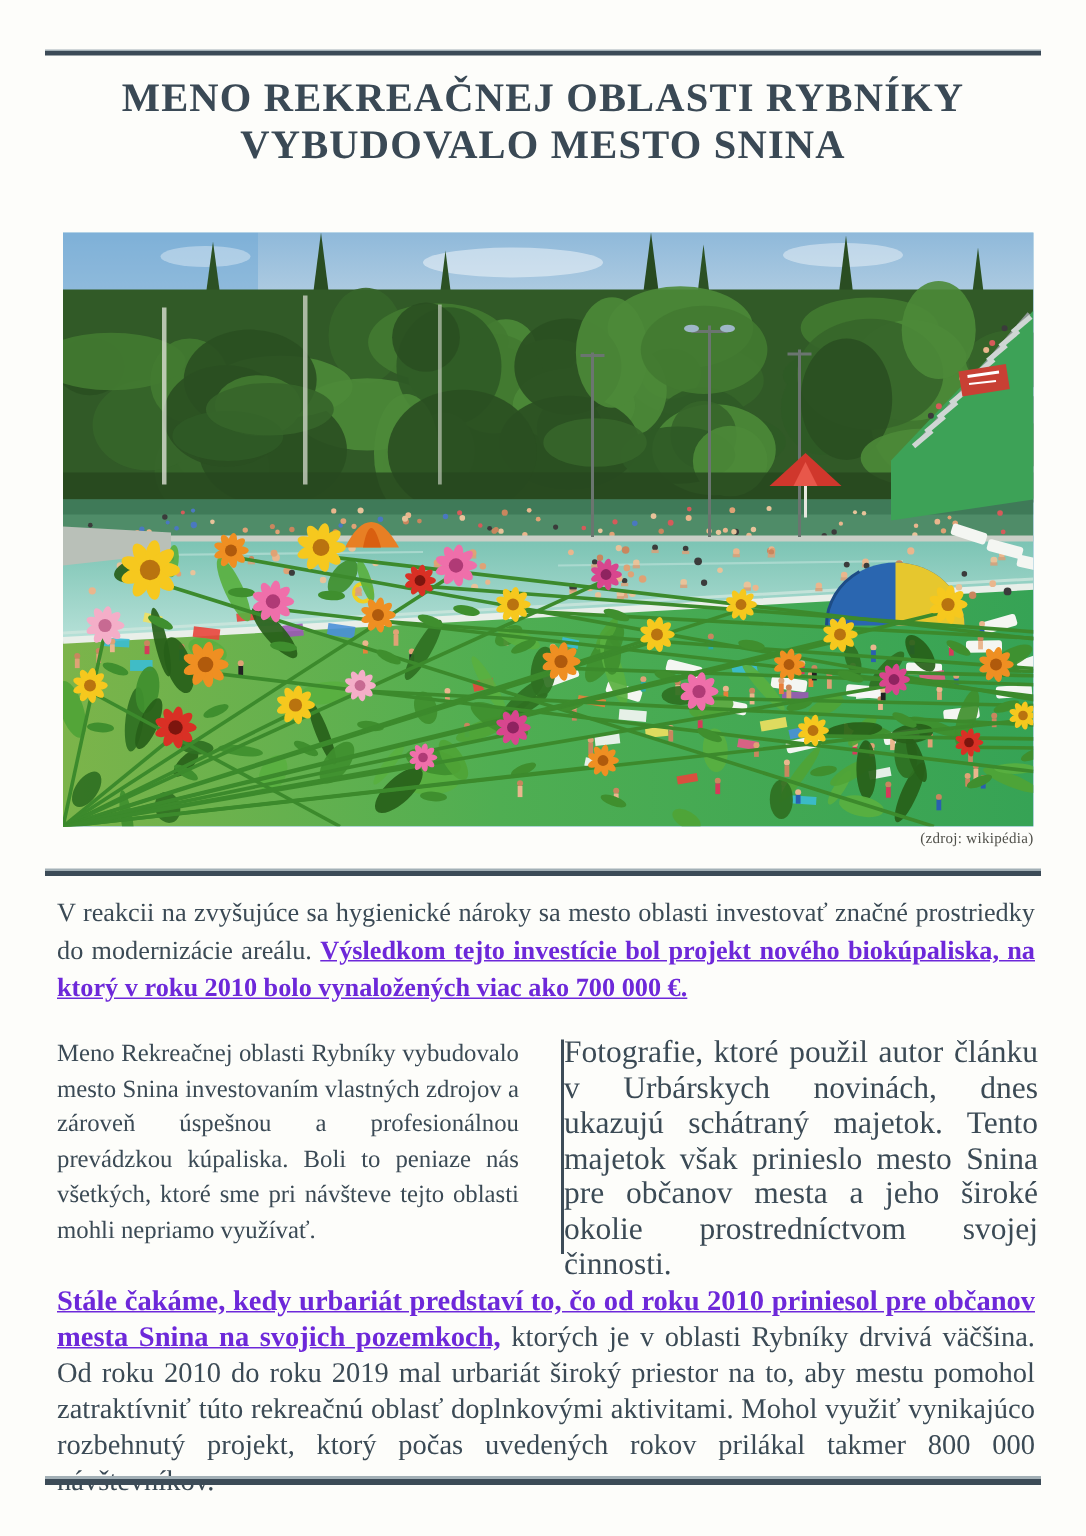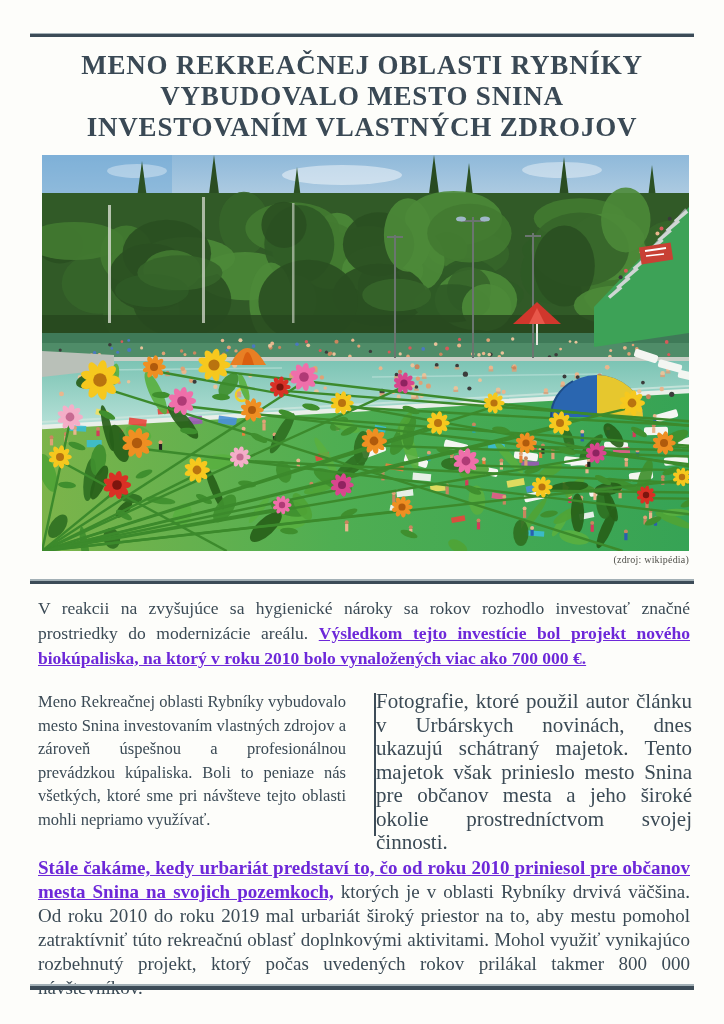--- a/index.html
+++ b/index.html
@@ -69,21 +69,20 @@
 </head>
 <body>
 
 <div class="page">
 
   <div class="rule thin top-rule"></div>
 
   <h1 class="title" style="margin:0;">
     <div>MENO REKREAČNEJ OBLASTI RYBNÍKY</div>
     <div>VYBUDOVALO MESTO SNINA</div>
-    <div>INVESTOVANÍM VLASTNÝCH ZDROJOV</div>
   </h1>
 
   <figure class="photo-frame" style="margin:0;">
     <svg width="647" height="396" viewBox="0 0 647 396">
       <defs>
         <linearGradient id="skyG" x1="0" y1="0" x2="0" y2="1">
           <stop offset="0" stop-color="#8fb9da"></stop>
             <stop offset="1" stop-color="#cfdfe9"></stop>
         </linearGradient>
         <linearGradient id="poolG" x1="0" y1="0" x2="0" y2="1">
@@ -1033,21 +1032,21 @@
           </g>
       </g>
     </svg>
   </figure>
 
   <figcaption class="caption">(zdroj: wikipédia)</figcaption>
 
   <div class="rule rule-2"></div>
 
   <p class="intro" style="margin:0;">
-    <span>V reakcii na zvyšujúce sa hygienické nároky sa rokov rozhodlo investovať značné prostriedky do modernizácie areálu. </span><b>Výsledkom tejto investície bol projekt nového biokúpaliska, na ktorý v roku 2010 bolo vynaložených viac ako 700 000 €.</b>
+    <span>V reakcii na zvyšujúce sa hygienické nároky sa mesto oblasti investovať značné prostriedky do modernizácie areálu. </span><b>Výsledkom tejto investície bol projekt nového biokúpaliska, na ktorý v roku 2010 bolo vynaložených viac ako 700 000 €.</b>
   </p>
 
   <div class="cols">
     <p class="col-left" lang="sk" style="margin:0;">Meno Rekreačnej oblasti Rybníky vybudo­valo mesto Snina investovaním vlastných zdrojov a zároveň úspešnou a profesionál­nou prevádzkou kúpaliska. Boli to peniaze nás všetkých, ktoré sme pri návšteve tejto oblasti mohli nepriamo využívať.</p>
     <div class="col-divider"></div>
     <p class="col-right" lang="sk" style="margin:0;">Fotografie, ktoré použil autor článku v Urbárskych novinách, dnes ukazujú schátraný majetok. Tento majetok však prinieslo mesto Snina pre občanov mesta a jeho široké okolie prostredníctvom svojej činnosti.</p>
   </div>
 
   <p class="outro" lang="sk" style="margin:0;">
     <b>Stále čakáme, kedy urbariát predstaví to, čo od roku 2010 priniesol pre občanov mesta Snina na svojich pozemkoch,</b><span> ktorých je v oblasti Rybníky drvivá väčši­na. Od roku 2010 do roku 2019 mal urbariát široký priestor na to, aby mestu pomohol zatraktívniť túto rekreačnú oblasť doplnkovými aktivitami. Mohol využiť vynikajúco rozbehnutý projekt, ktorý počas uvedených rokov prilákal takmer 800 000 návštevníkov.</span>

